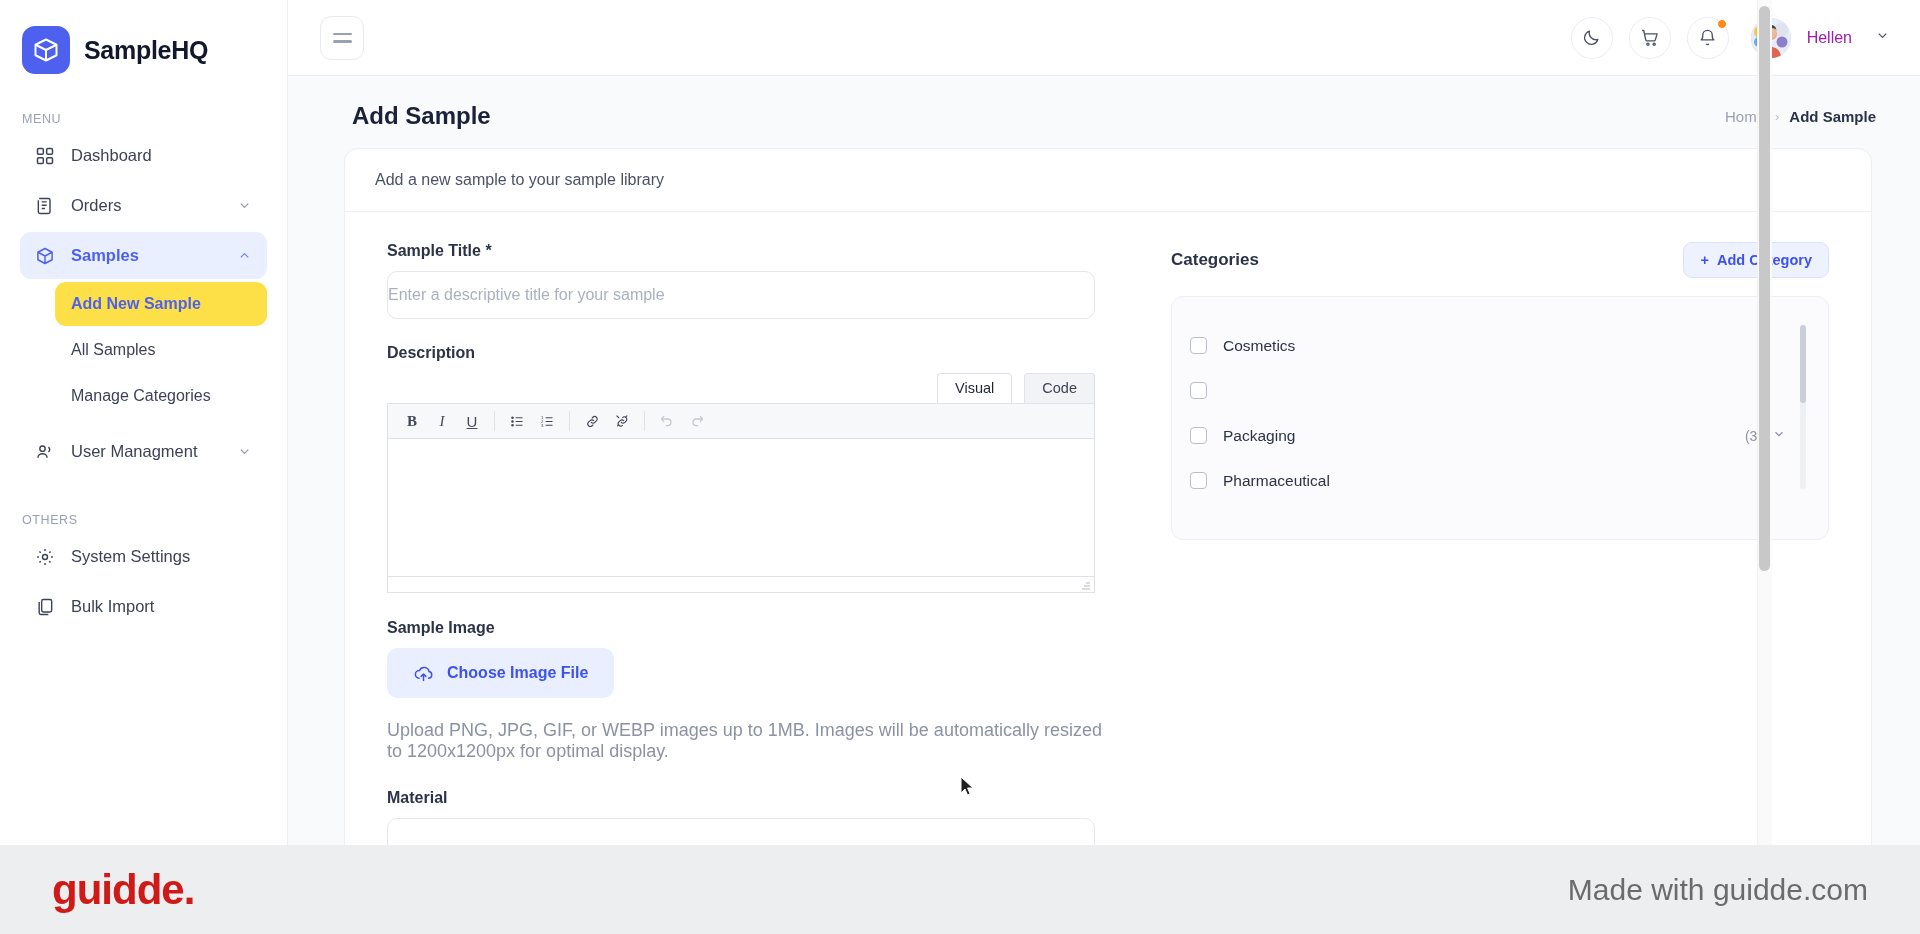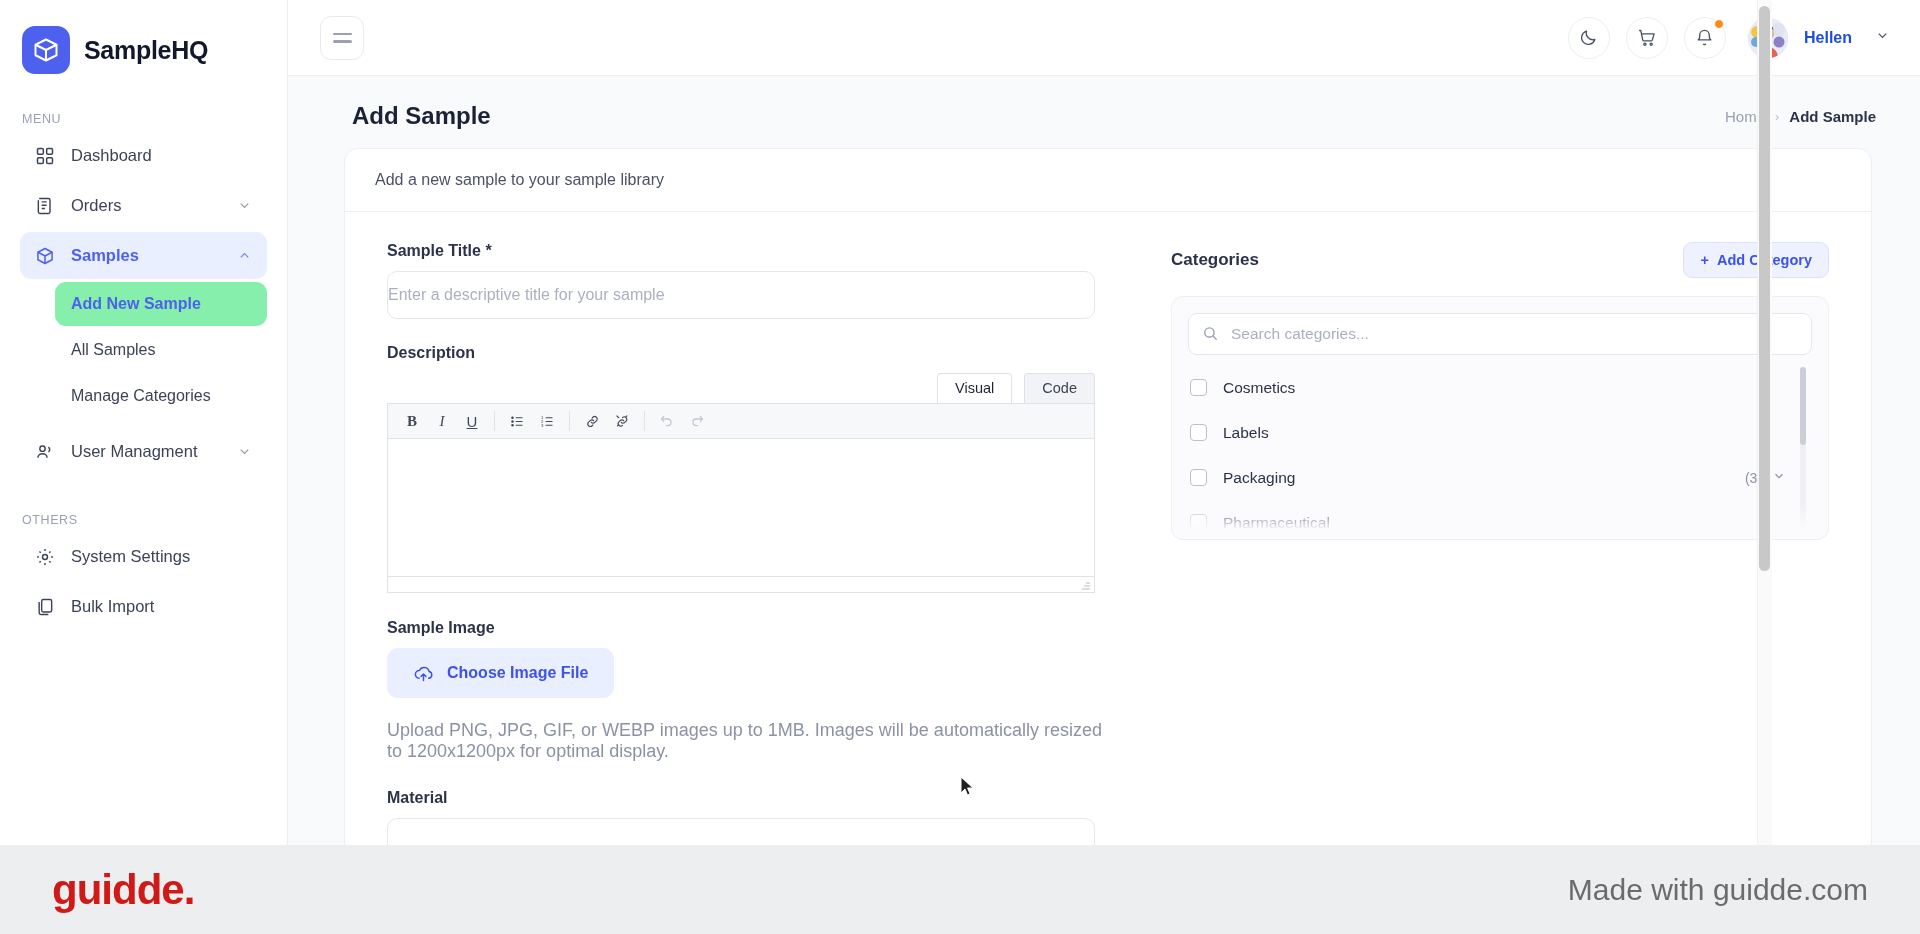--- a/index.html
+++ b/index.html
@@ -40,21 +40,21 @@
   .nav-item.active { background: #eaefff; color: #4e61ee; font-weight: 600; }
   .nav-item .ico { width: 22px; height: 22px; flex: none; display:flex; align-items:center; justify-content:center; }
   .nav-item .lbl { flex: 1; }
   .nav-item .chev { width: 16px; height: 16px; opacity: .75; }
   .sub-item {
     display: flex; align-items: center;
     height: 44px; margin: 2px 20px 2px 55px; padding: 0 16px;
     border-radius: 11px; cursor: pointer;
     font-size: 16px; color: #3c4357; font-weight: 500;
   }
-  .sub-item.active { background: #86efac; color: #4e61ee; font-weight: 600; }
+  .sub-item.active { background: #fde047; color: #4e61ee; font-weight: 600; }
 
   
   .topbar {
     position: absolute; left: 288px; top: 0; width: 1632px; height: 76px;
     background: #ffffff; border-bottom: 1px solid #eceef3;
     display: flex; align-items: center; justify-content: space-between;
     padding: 0 30px 0 32px;
   }
   .hamburger {
     width: 44px; height: 44px; border: 1px solid #e8eaf0; border-radius: 11px;
@@ -71,21 +71,21 @@
     display: flex; align-items: center; justify-content: center; cursor: pointer;
   }
   .badge-dot {
     position: absolute; top: 1px; right: 1px; width: 10px; height: 10px;
     border-radius: 50%; background: #ff8a1e; border: 1.5px solid #fff;
   }
   .avatar {
     width: 40px; height: 40px; border-radius: 50%; overflow: hidden;
     background: #cfd8f5; margin-left: 6px; flex: none; position: relative;
   }
-  .user-name { font-size: 16px; color: #1d4ed8; font-weight: 700; margin-left: 0; }
+  .user-name { font-size: 16px; color: #a21caf; font-weight: 400; margin-left: 0; }
   .user-chev { margin-left: 7px; }
 
   
   .page {
     position: absolute; left: 288px; top: 76px; width: 1632px; height: 769px;
     background: #f9fafc; overflow: hidden;
   }
   .page-head {
     display: flex; align-items: center; justify-content: space-between;
     padding: 26px 44px 18px 64px;
@@ -488,38 +488,28 @@
         <div class="col-right">
           <div class="cat-head">
             <div class="cat-title">Categories</div>
             <button class="add-cat-btn">
               <span>+</span>
               <span>Add Category</span>
             </button>
           </div>
 
           <div class="cat-box">
-            <div class="cat-search-wrap">
-              <span class="cat-search-icon">
-                <svg width="17" height="17" viewBox="0 0 24 24" fill="none" stroke="#9aa1b3" stroke-width="2" stroke-linecap="round">
-                  <circle cx="10.5" cy="10.5" r="6.5"></circle>
-                    <path d="M15.5 15.5 20 20"></path>
-                </svg>
-              </span>
-              <input class="cat-search" type="text" placeholder="Search categories..." style="">
-            </div>
 
             <div class="cat-list">
               <div class="cat-row">
                 <span class="cbx"></span>
                 <span class="cat-name">Cosmetics</span>
               </div>
               <div class="cat-row">
                 <span class="cbx"></span>
-                <span class="cat-name">Labels</span>
               </div>
               <div class="cat-row">
                 <span class="cbx"></span>
                 <span class="cat-name">Packaging</span>
                 <span class="cat-count">(3)</span>
                 <span>
                   <svg width="14" height="14" viewBox="0 0 24 24" fill="none">
                       <path d="M6 9l6 6 6-6" stroke="#8b92a4" stroke-width="2" fill="none"></path>
                     </svg>
                 </span>

